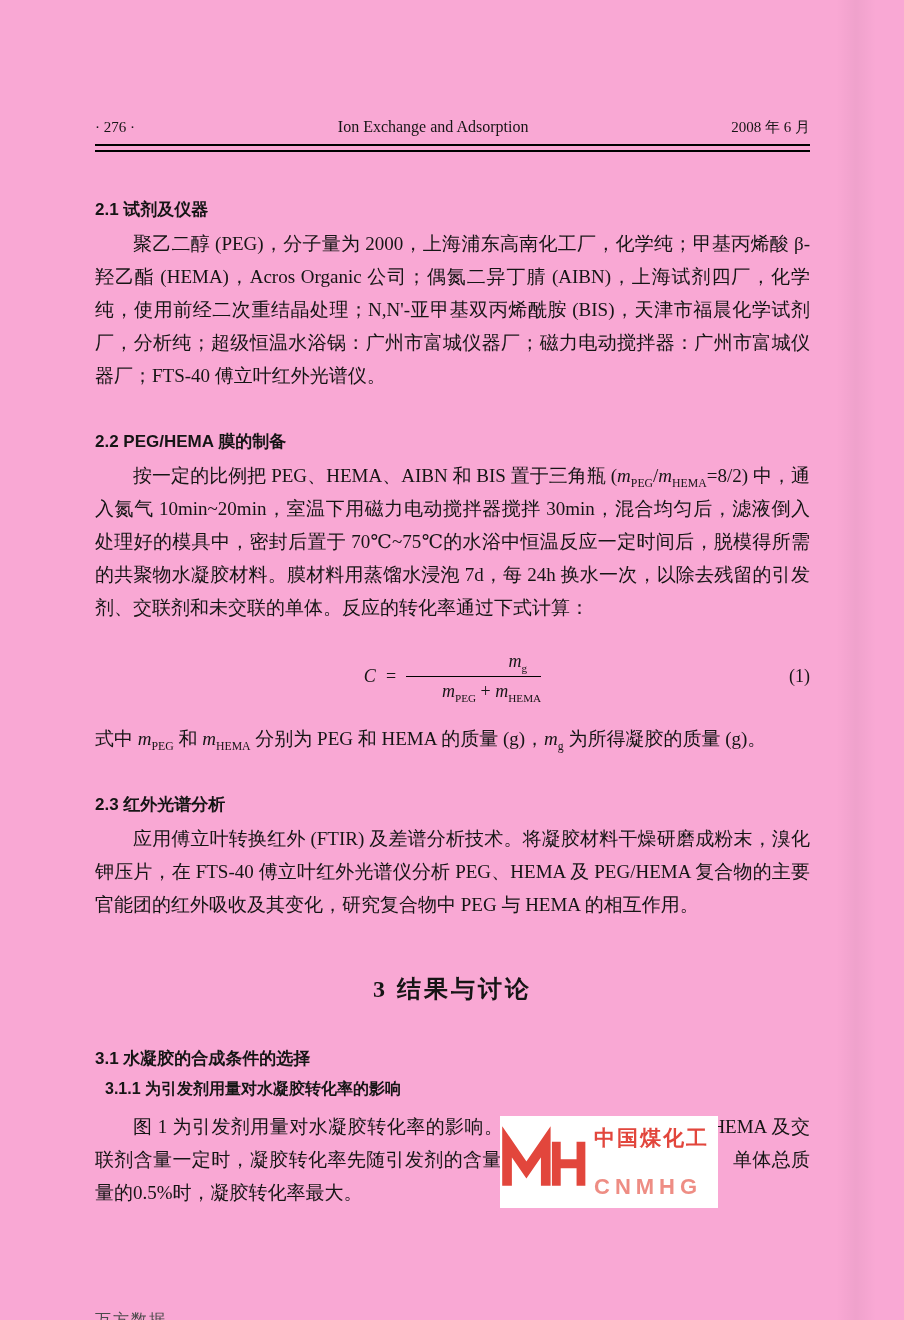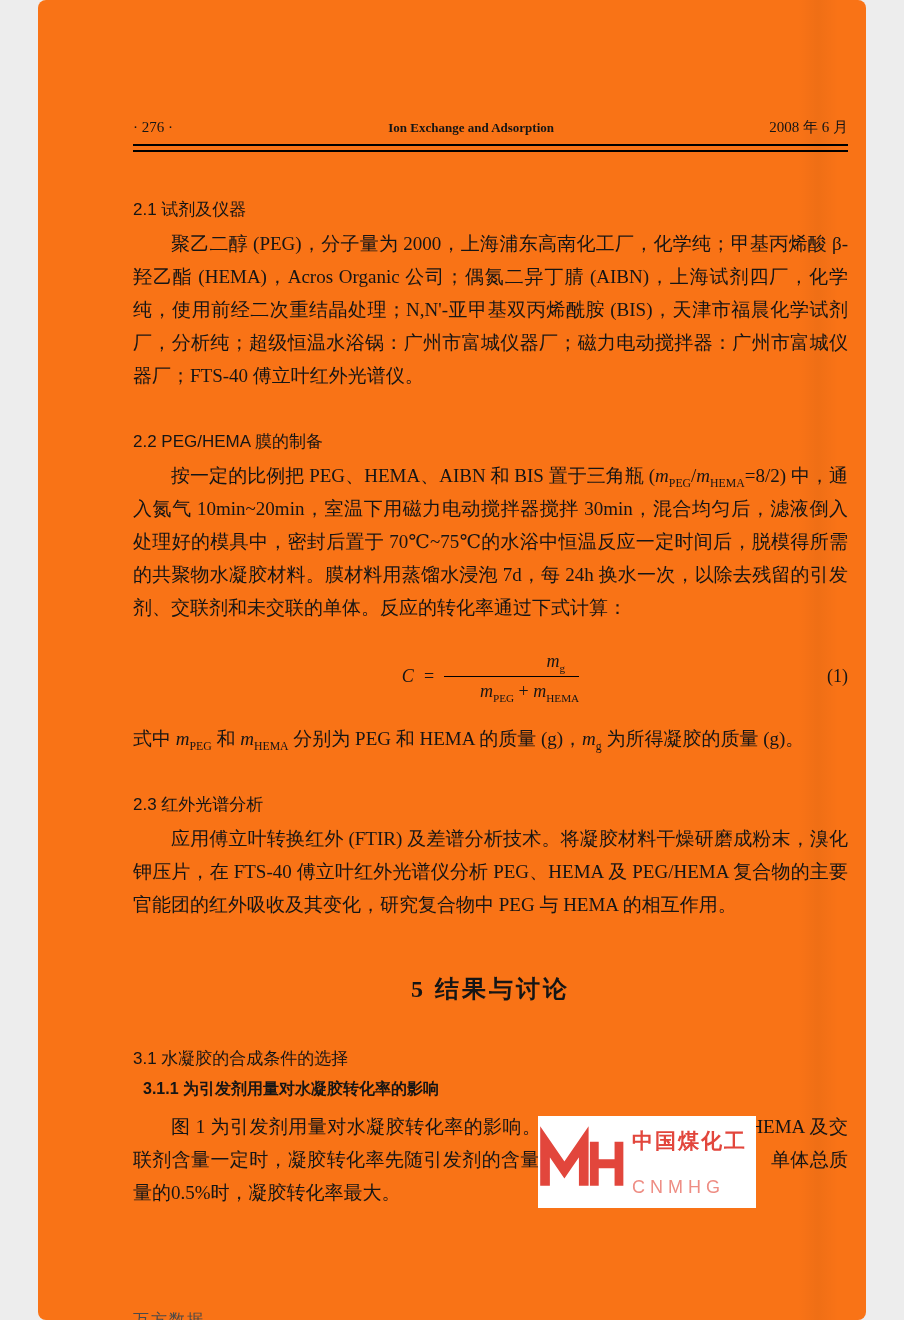--- a/index.html
+++ b/index.html
@@ -1,39 +1,38 @@
 <!DOCTYPE html>
 <html><head>
 <meta charset="utf-8">
 <style>
   html,body{margin:0;padding:0;background:#ededed;}
   .page{
     position:relative;
-    width:828px;height:1320px;
-    background:#f97316;
+    width:904px;height:1320px;
+    background:#f9a8d4;
     font-family:"Liberation Serif","DejaVu Serif",serif;
     color:#151515;
     overflow:hidden;
     margin:0 auto;
-    border-radius:8px;
   }
   
   .scan-band{position:absolute;top:0;right:28px;width:40px;height:100%;
     background:linear-gradient(90deg,rgba(0,0,0,0) 0%,rgba(0,0,0,0.04) 50%,rgba(0,0,0,0) 100%);}
   .content{position:absolute;left:95px;top:0;width:715px;}
 
   
   .header{display:flex;justify-content:space-between;align-items:baseline;
     padding-top:118px;font-size:15px;}
-  .header .mid{font-size:13px;font-weight:bold;}
+  .header .mid{font-size:16px;}
   .rule{margin-top:7px;height:4px;border-top:2.5px solid #000;border-bottom:2.5px solid #000;}
 
   
   .big-title{margin-top:44px;text-align:center;font-size:24px;font-weight:bold;letter-spacing:3px;}
-  .sec-head{margin-top:38px;font-size:17px;font-weight:normal;
+  .sec-head{margin-top:38px;font-size:17px;font-weight:bold;
     font-family:"Liberation Sans","DejaVu Sans",sans-serif;}
   .sec-head.first{margin-top:46px;}
   .sub-head{margin-top:4px;margin-left:10px;font-size:16px;font-weight:bold;
     font-family:"Liberation Sans","DejaVu Sans",sans-serif;line-height:30px;}
 
   
   .para{margin:6px 0 0 0;font-size:19px;line-height:33px;text-align:justify;text-indent:2em;}
   .para.noindent{text-indent:0;}
   sub{font-size:0.62em;line-height:0;}
 
@@ -51,21 +50,21 @@
   
   .wm-gap{display:inline-block;width:192px;height:1px;}
 
   
   .watermark{position:absolute;left:500px;top:1116px;width:218px;height:92px;
     background:#ffffff;display:flex;align-items:center;gap:6px;}
   .wm-text{display:flex;flex-direction:column;justify-content:center;}
   .wm-cn{font-family:"Liberation Sans","DejaVu Sans",sans-serif;
     font-size:21px;font-weight:bold;color:#e2463c;letter-spacing:2px;}
   .wm-en{font-family:"Liberation Sans","DejaVu Sans",sans-serif;
-    font-size:18px;font-weight:normal;color:#ee8d84;letter-spacing:5px;margin-top:22px;}
+    font-size:22px;font-weight:bold;color:#ee8d84;letter-spacing:5px;margin-top:22px;}
 
   
   .footer{position:absolute;left:95px;top:1310px;
     font-family:"Liberation Sans","DejaVu Sans",sans-serif;
     font-size:16px;color:#4a4a4a;letter-spacing:2px;}
 </style>
 </head>
 <body>
 
 <div class="page">
@@ -95,21 +94,21 @@
         <span class="den"><i>m</i><sub>PEG</sub> <span>+</span> <i>m</i><sub>HEMA</sub></span>
       </span>
       <span class="eq-num">(1)</span>
     </div>
 
     <p class="para noindent"><span>式中 </span><span style="font-style: italic;">m</span><sub>PEG</sub><span> 和 </span><span style="font-style: italic;">m</span><sub>HEMA</sub><span> 分别为 PEG 和 HEMA 的质量 (g)，</span><span style="font-style: italic;">m</span><sub>g</sub><span> 为所得凝胶的质量 (g)。</span></p>
 
     <div class="sec-head">2.3  红外光谱分析</div>
     <p class="para">应用傅立叶转换红外 (FTIR) 及差谱分析技术。将凝胶材料干燥研磨成粉末，溴化钾压片，在 FTS-40 傅立叶红外光谱仪分析 PEG、HEMA 及 PEG/HEMA 复合物的主要官能团的红外吸收及其变化，研究复合物中 PEG 与 HEMA 的相互作用。</p>
 
-    <div class="big-title" style="margin-top:52px;">5  结果与讨论</div>
+    <div class="big-title" style="margin-top:52px;">3  结果与讨论</div>
 
     <div class="sec-head first" style="margin-top:42px;">3.1  水凝胶的合成条件的选择</div>
     <div class="sub-head">3.1.1 为引发剂用量对水凝胶转化率的影响</div>
 
     <p class="para"><span>图 1 为引发剂用量对水凝胶转化率的影响。由图 1 可见，当 PEG 和 HEMA 及交联剂含量一定时，凝胶转化率先随引发剂的含量增加</span><span class="wm-gap"></span><span>单体总质量的</span><span>0.5%时，凝胶转化率最大。</span></p>
 
   </div>
 
   <div class="watermark">
     <svg width="88" height="74" viewBox="0 0 100 78">

